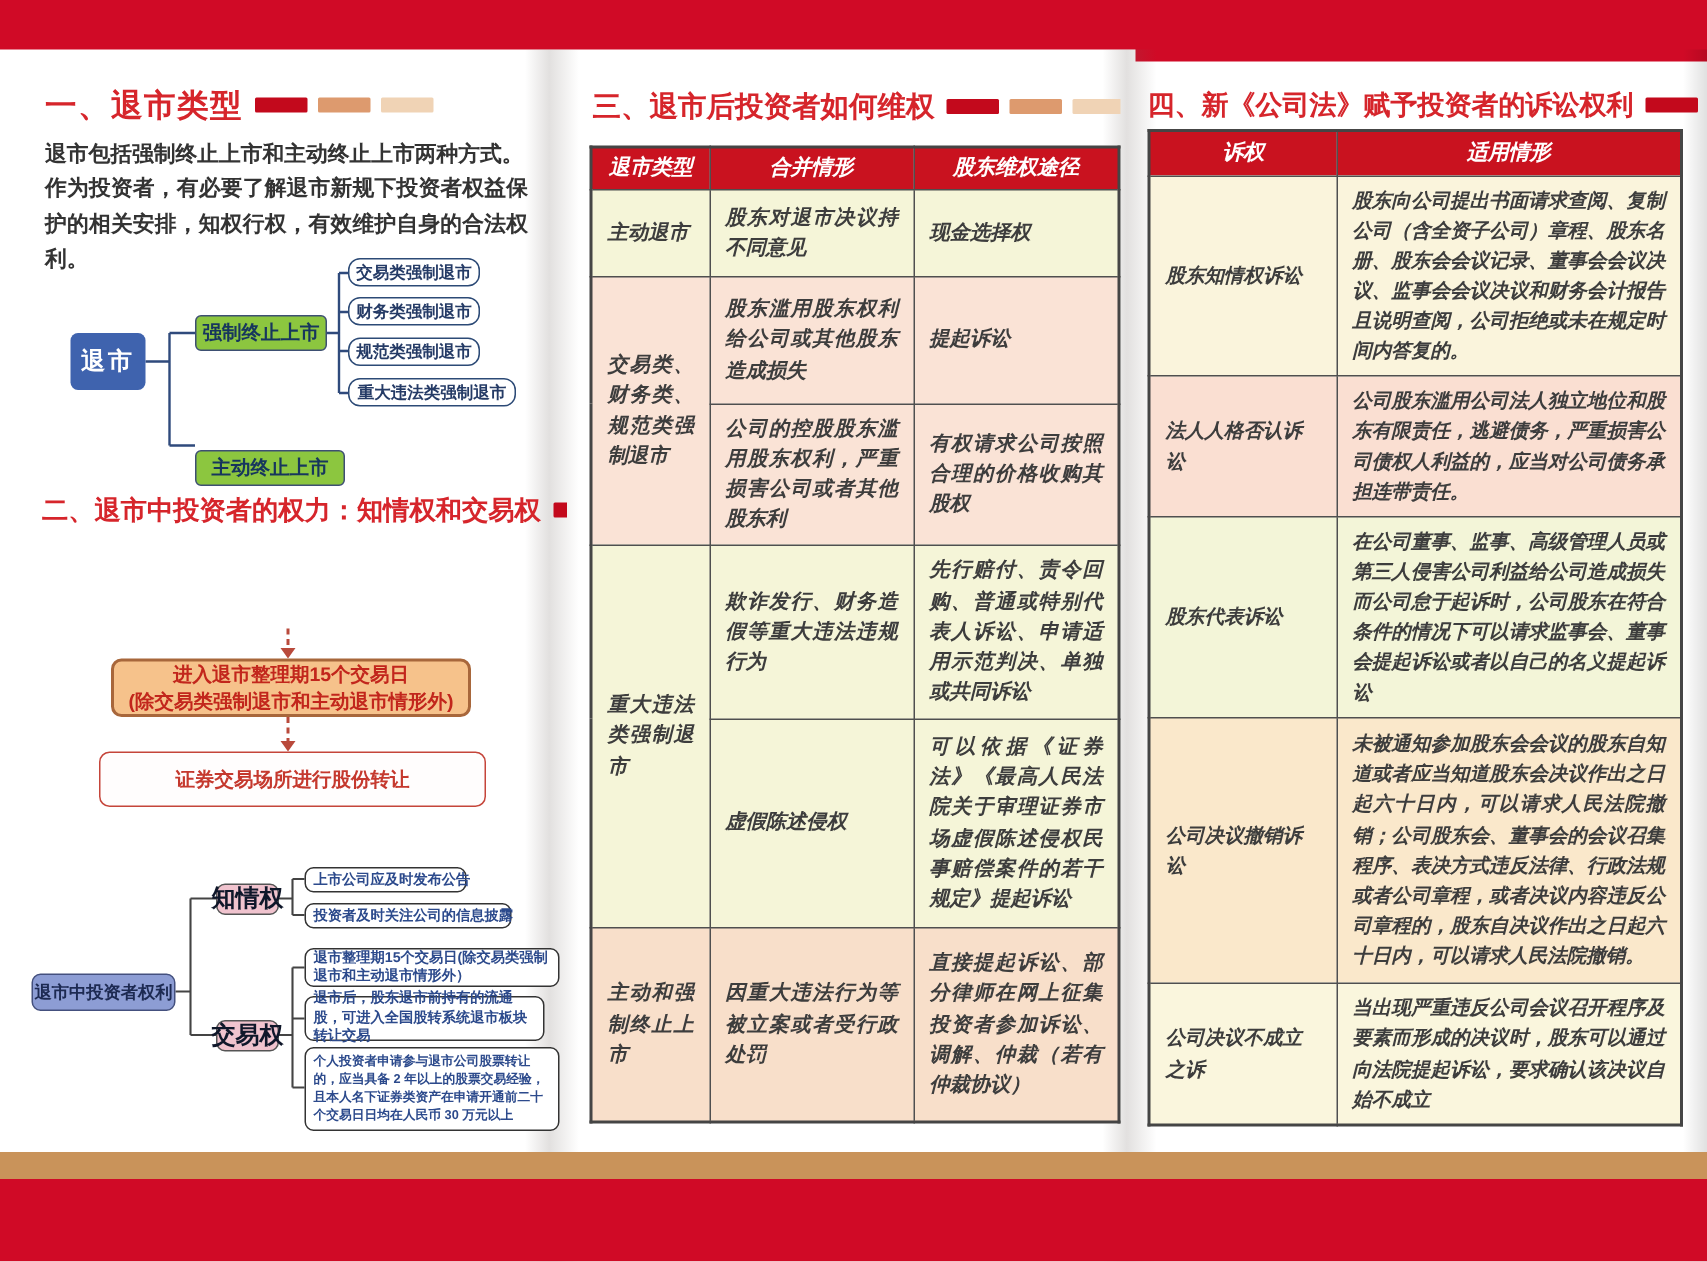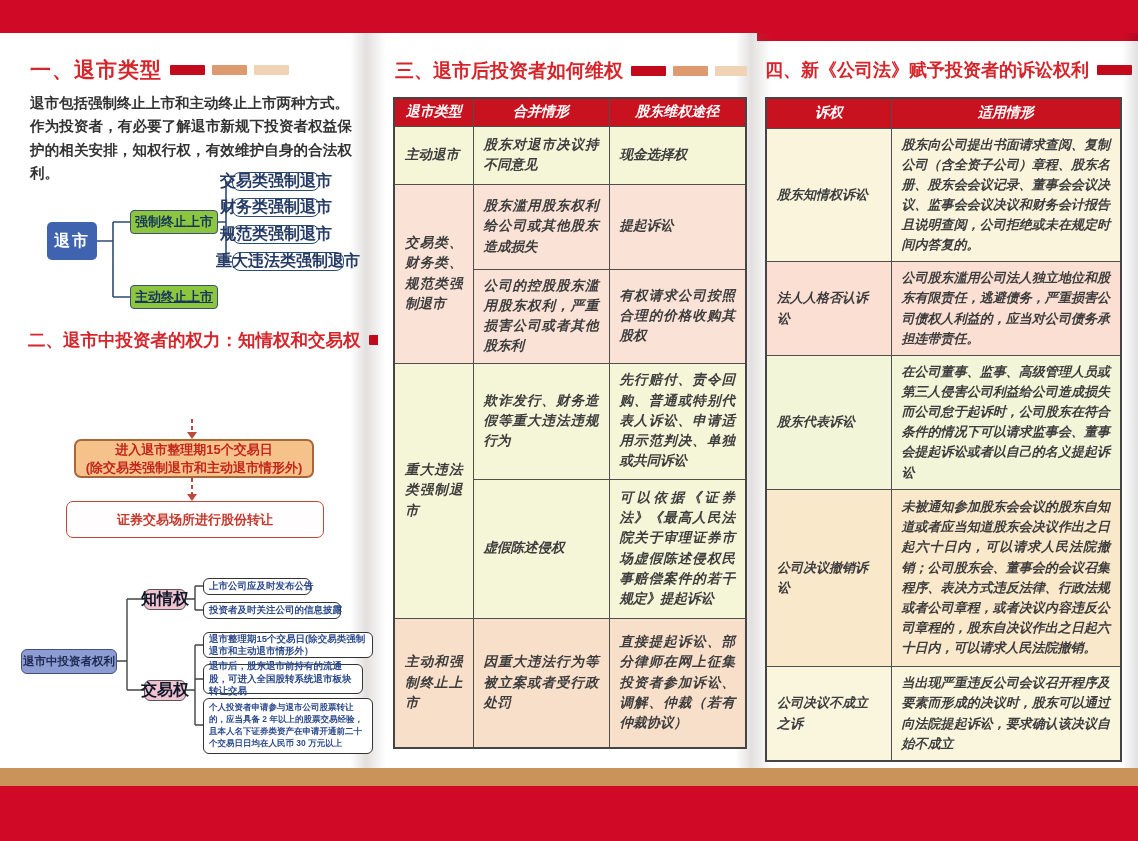--- a/index.html
+++ b/index.html
@@ -36,21 +36,21 @@
   
   .diag{position:absolute;}
   .diag svg{position:absolute;left:0;top:0;}
   .node{position:absolute;display:flex;align-items:center;justify-content:center;
         font-weight:bold;box-sizing:border-box;text-align:center;}
 
   
   #d1{left:18px;top:168px;width:356px;height:152px;}
   .n-root{background:#3f63ae;color:#fff;border-radius:5px;font-size:16px;letter-spacing:2px;}
   .n-green{background:#8cc63f;border:1.5px solid#3d4f72;color:#17365d;border-radius:4px;font-size:13px;white-space:nowrap;}
-  .n-leaf{background:#fff;border:1.3px solid#2c4a76;color:#253b66;border-radius:8px;font-size:16px;white-space:nowrap;padding:0 3px;}
+  .n-leaf{background:#fff;border:1.3px solid#2c4a76;color:#253b66;border-radius:8px;font-size:11px;white-space:nowrap;padding:0 3px;}
 
   
   #flow{left:40px;top:366px;width:300px;height:182px;}
   .fbox{position:absolute;box-sizing:border-box;border-radius:7px;display:flex;flex-direction:column;
         align-items:center;justify-content:center;font-weight:bold;line-height:1.35;}
   .fb1{background:#fdf4f0;border:1.5px solid #cf8872;color:#c5392e;font-size:13px;}
   .fb2{background:#f6c28b;border:2px solid #a8673b;color:#c2261c;font-size:13px;}
   .fb3{background:#fffdfd;border:1.5px solid #c5453a;color:#c5392e;font-size:13px;}
 
   
@@ -61,21 +61,21 @@
            text-align:left;padding:2px 5px;box-sizing:border-box;position:absolute;display:flex;align-items:center;}
 
   
   table{border-collapse:collapse;table-layout:fixed;position:absolute;background:#fff;}
   td,th{border:1px solid #4f4f4f;font-weight:bold;vertical-align:middle;box-sizing:border-box;}
   th{background:#c9121f;color:#fff;font-size:14px;}
   th+th{border-left:1px solid #8d0f1a;}
   table{border:2px solid #454545;font-style:italic;}
   #tbl3{left:393px;top:97px;width:352px;}
   #tbl3 td{font-size:13.5px;color:#3d3d3d;line-height:1.5;padding:6px 10px;text-align:justify;}
-  #tbl4{left:765px;top:97px;width:355px;}
+  #tbl4{left:765px;top:86px;width:355px;}
   #tbl4 td{font-size:13px;color:#3d3d3d;line-height:1.55;padding:6px 10px;}
   #tbl4 td.desc{text-align:justify;}
   .bg-y{background:#f5f5d8;} .bg-p{background:#fae3d6;} .bg-pe{background:#f8dfca;}
   .bg-y2{background:#faf4dc;} .bg-p2{background:#fadfd2;} .bg-g2{background:#f3f5d8;}
   .bg-o2{background:#fae8cb;} .bg-y3{background:#faf6dd;}
 </style>
 </head>
 <body>
 
 <div class="page">
@@ -100,21 +100,21 @@
     <div class="p2">作为投资者，有必要了解退市新规下投资者权益保护的相关安排，知权行权，有效维护自身的合法权利。</div>
   </div>
 
   <div class="diag" id="d1">
     <svg width="356" height="152">
       <path d="M79 73 H95 M95 54 V129 M95 54 H112 M95 129 H112
                M200 54 H208 M208 14 V94 M208 14 H214 M208 40 H214 M208 66 H214 M208 94 H214" fill="none" stroke="#2f4a7c" stroke-width="1.6"></path>
     </svg>
     <div class="node n-root" style="left:29px;top:54px;width:50px;height:38px;">退市</div>
     <div class="node n-green" style="left:112px;top:42px;width:88px;height:24px;">强制终止上市</div>
-    <div class="node n-green" style="left:112px;top:117px;width:88px;height:24px;text-decoration:underline;">主动终止上市</div>
+    <div class="node n-green" style="left:112px;top:132px;width:100px;height:24px;">主动终止上市</div>
     <div class="node n-leaf" style="left:214px;top:4px;width:88px;height:19px;">交易类强制退市</div>
     <div class="node n-leaf" style="left:214px;top:30px;width:88px;height:19px;">财务类强制退市</div>
     <div class="node n-leaf" style="left:214px;top:57px;width:88px;height:19px;">规范类强制退市</div>
     <div class="node n-leaf" style="left:214px;top:84px;width:112px;height:19px;">重大违法类强制退市</div>
   </div>
 
   <div class="sec-title" id="t2">
     <span class="txt">二、退市中投资者的权力：知情权和交易权</span>
     <span class="bars">
         <i class="b1"></i>

